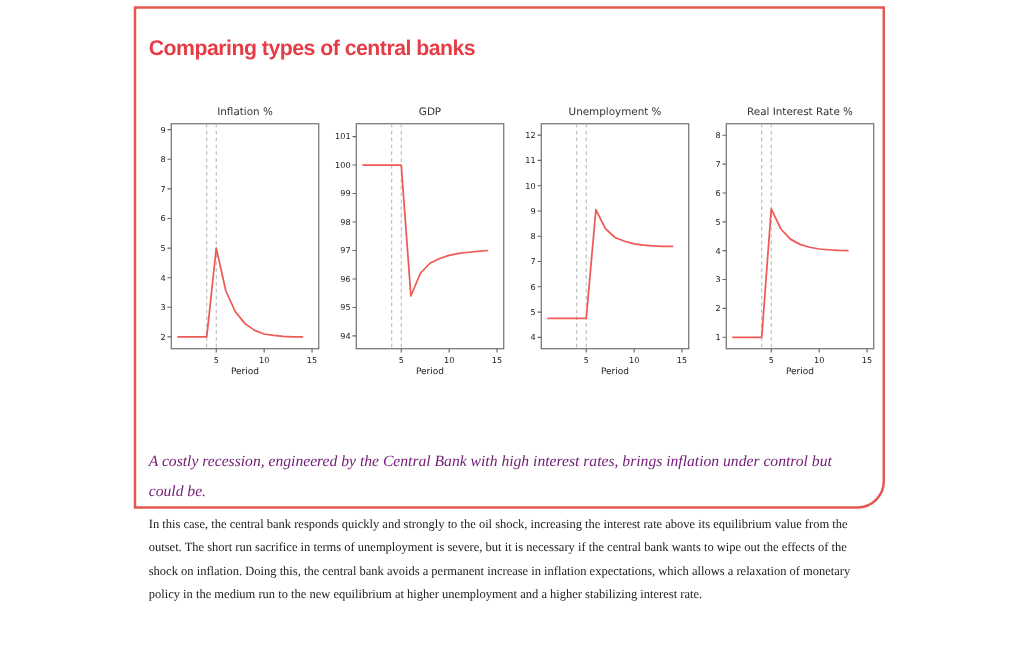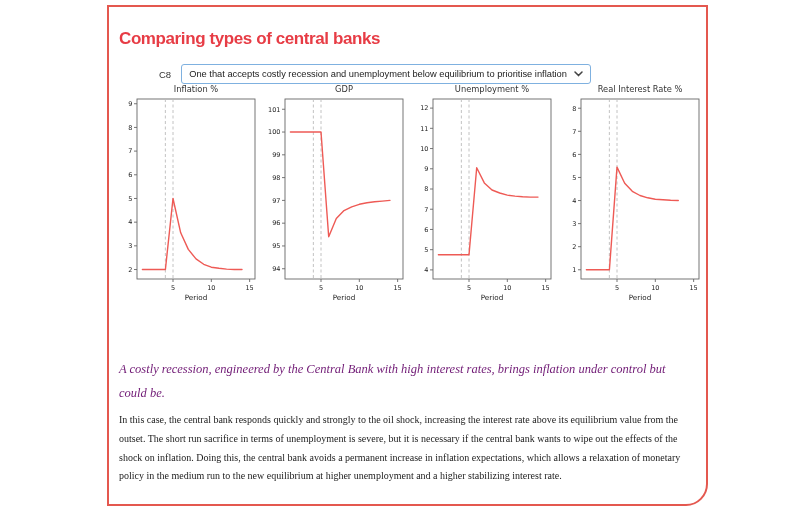--- a/index.html
+++ b/index.html
@@ -1,18 +1,18 @@
 <!DOCTYPE html>
 <html><head>
 <meta charset="utf-8">
 <style>
   html,body{margin:0;padding:0;background:#ffffff;}
   body{width:810px;height:530px;position:relative;font-family:"Liberation Sans",sans-serif;}
   .frame{
-    position:absolute;left:107px;top:5px;width:601px;height:501px;
+    position:absolute;left:107px;top:5px;width:601px;height:402px;
     border:2px solid #e4584f;border-radius:0 0 22px 0;box-sizing:border-box;
     background:#ffffff;
   }
   .page-title{
     position:absolute;left:10px;top:22px;margin:0;
     font-size:17px;font-weight:bold;letter-spacing:-0.4px;
     color:#e73c45;font-family:"Liberation Sans",sans-serif;
   }
   .selector-row{
     position:absolute;left:50px;top:57px;
@@ -45,31 +45,20 @@
     font-size:10px;line-height:18.8px;color:#222;
   }
 </style>
 </head>
 <body>
 
 <div class="frame">
 
   <h1 class="page-title">Comparing types of central banks</h1>
 
-  <div class="selector-row">
-    <span class="selector-label">C8</span>
-    <div class="fake-select">
-      <span>One that accepts costly recession and unemployment below equilibrium to prioritise inflation</span>
-      <span class="chev">
-        <svg width="9" height="6" viewBox="0 0 9 6">
-            <polyline points="1,1 4.5,4.6 8,1" fill="none" stroke="#444" stroke-width="1.5" stroke-linecap="round" stroke-linejoin="round"></polyline>
-          </svg>
-      </span>
-    </div>
-  </div>
 
   <div class="charts-row">
       <div class="chart-mount"><svg width="148" height="220" viewBox="0 0 148 220" font-family="DejaVu Sans, sans-serif">
           <rect x="26" y="16" width="118" height="180" fill="none" stroke="#666" stroke-width="0.9"></rect>
           <line x1="54.35064935064935" y1="16" x2="54.35064935064935" y2="196" stroke="#bbbbbb" stroke-width="0.9" stroke-dasharray="3,2.5"></line>
           <line x1="62.01298701298702" y1="16" x2="62.01298701298702" y2="196" stroke="#bbbbbb" stroke-width="0.9" stroke-dasharray="3,2.5"></line>
           <line x1="23" y1="186.5263157894737" x2="26" y2="186.5263157894737" stroke="#666" stroke-width="0.9"></line>
           <text x="21.5" y="188.8263157894737" font-size="6.5" text-anchor="end" fill="#222222">2</text>
           <line x1="23" y1="162.8421052631579" x2="26" y2="162.8421052631579" stroke="#666" stroke-width="0.9"></line>
           <text x="21.5" y="165.1421052631579" font-size="6.5" text-anchor="end" fill="#222222">3</text>

